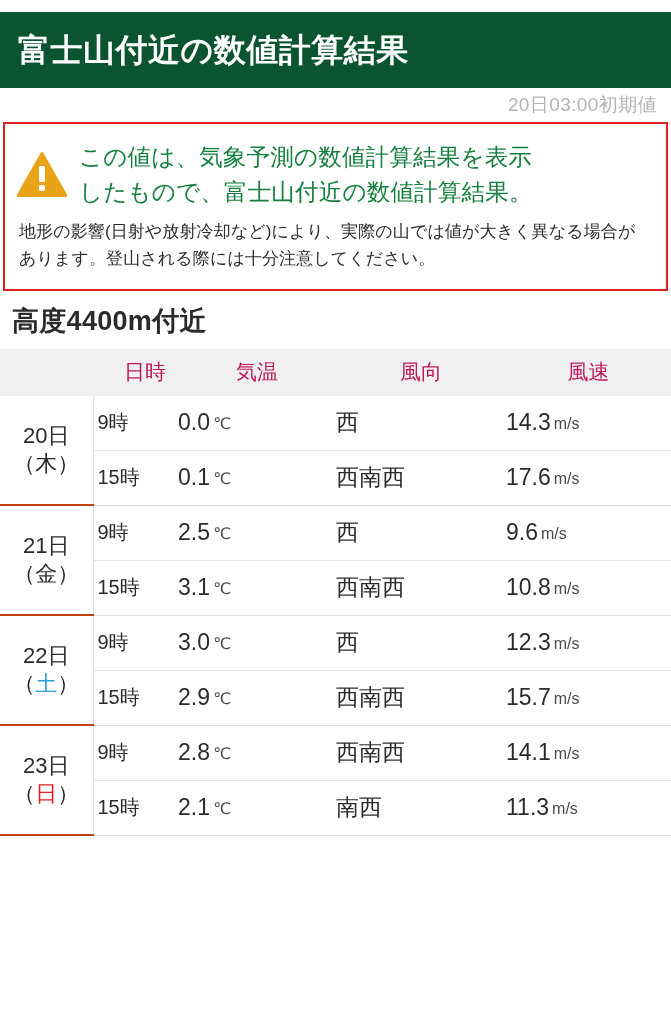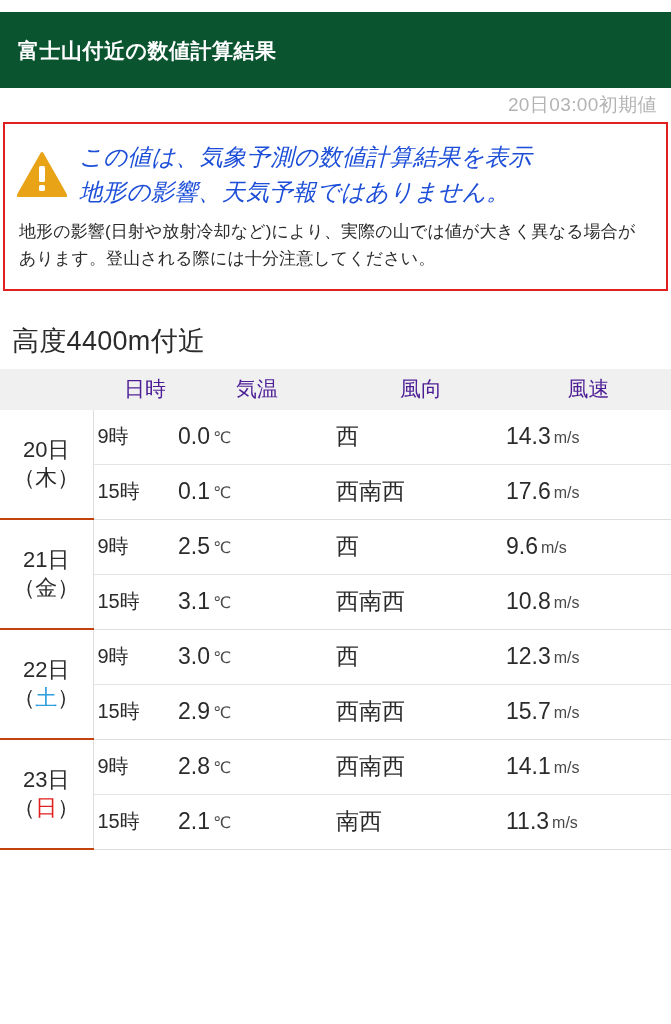--- a/index.html
+++ b/index.html
@@ -21,21 +21,21 @@
     background: #0b5430;
     height: 76px;
     margin-top: 12px;
     display: flex;
     align-items: center;
     box-sizing: border-box;
     padding: 0 18px;
   }
   .page-header-title {
     color: #ffffff;
-    font-size: 21px;
+    font-size: 32px;
     font-weight: bold;
     letter-spacing: 0.5px;
     line-height: 1;
   }
 
   .init-time-row {
     height: 34px;
     display: flex;
     align-items: center;
     justify-content: flex-end;
@@ -63,64 +63,63 @@
   .warn-icon {
     flex: 0 0 auto;
     width: 54px;
     height: 60px;
     display: flex;
     align-items: center;
     justify-content: center;
     padding-top: 6px;
   }
   .warning-lead {
-    color: #1d4ed8;
+    color: #15803d;
     font-size: 23.5px;
     line-height: 1.48;
     letter-spacing: 0.2px;
     flex: 1 1 auto;
     padding-top: 2px;
-    font-style: italic;
   }
   .warning-body {
     color: #2b2b2b;
     font-size: 17px;
     line-height: 1.62;
     letter-spacing: 0.1px;
     margin-top: 8px;
     padding: 0 2px 0 4px;
   }
 
   
   .section-title {
     font-size: 27px;
-    font-weight: normal;
-    color: #2b2b2b;
-    padding: 32px 0 10px 12px;
+    font-weight: bold;
+    color: #2b2b2b;
+    padding: 12px 0 10px 12px;
     letter-spacing: 0.3px;
   }
 
   
   table.forecast {
     width: 671px;
     border-collapse: collapse;
     table-layout: fixed;
   }
   table.forecast col.c-date  { width: 93px; }
   table.forecast col.c-time  { width: 85px; }
   table.forecast col.c-temp  { width: 158px; }
   table.forecast col.c-dir   { width: 170px; }
   table.forecast col.c-wind  { width: 165px; }
 
   thead th {
     background: #f0f0f0;
     font-weight: normal;
     font-size: 21px;
-    color: #4c1d95;
-    height: 41px;
+    color: #be185d;
+    height: 47px;
     padding: 0;
     text-align: center;
     border: none;
   }
   thead th.th-datetime {
     text-align: right;
     padding-right: 12px;
   }
 
   tbody td {
@@ -177,21 +176,21 @@
   <div class="warning-top">
     <div class="warn-icon">
       <svg width="50" height="46" viewBox="0 0 50 46" aria-hidden="true">
         <path d="M25 2.5 L48 43 Q49.5 45.5 46.5 45.5 L3.5 45.5 Q0.5 45.5 2 43 Z" fill="#e8a317" stroke="#e8a317" stroke-width="3" stroke-linejoin="round"></path>
         <rect x="22" y="15" width="6" height="16" rx="1.6" fill="#ffffff"></rect>
         <rect x="22" y="34" width="6" height="6" rx="1.6" fill="#ffffff"></rect>
       </svg>
     </div>
     <div class="warning-lead">
       <div>この値は、気象予測の数値計算結果を表示</div>
-      <div>地形の影響、天気予報ではありません。</div>
+      <div>したもので、富士山付近の数値計算結果。</div>
     </div>
   </div>
   <div class="warning-body">地形の影響(日射や放射冷却など)により、実際の山では値が大きく異なる場合があります。登山される際には十分注意してください。</div>
 </div>
 
 <div class="section-title">高度4400m付近</div>
 
 <table class="forecast">
   <colgroup>
     <col class="c-date">

